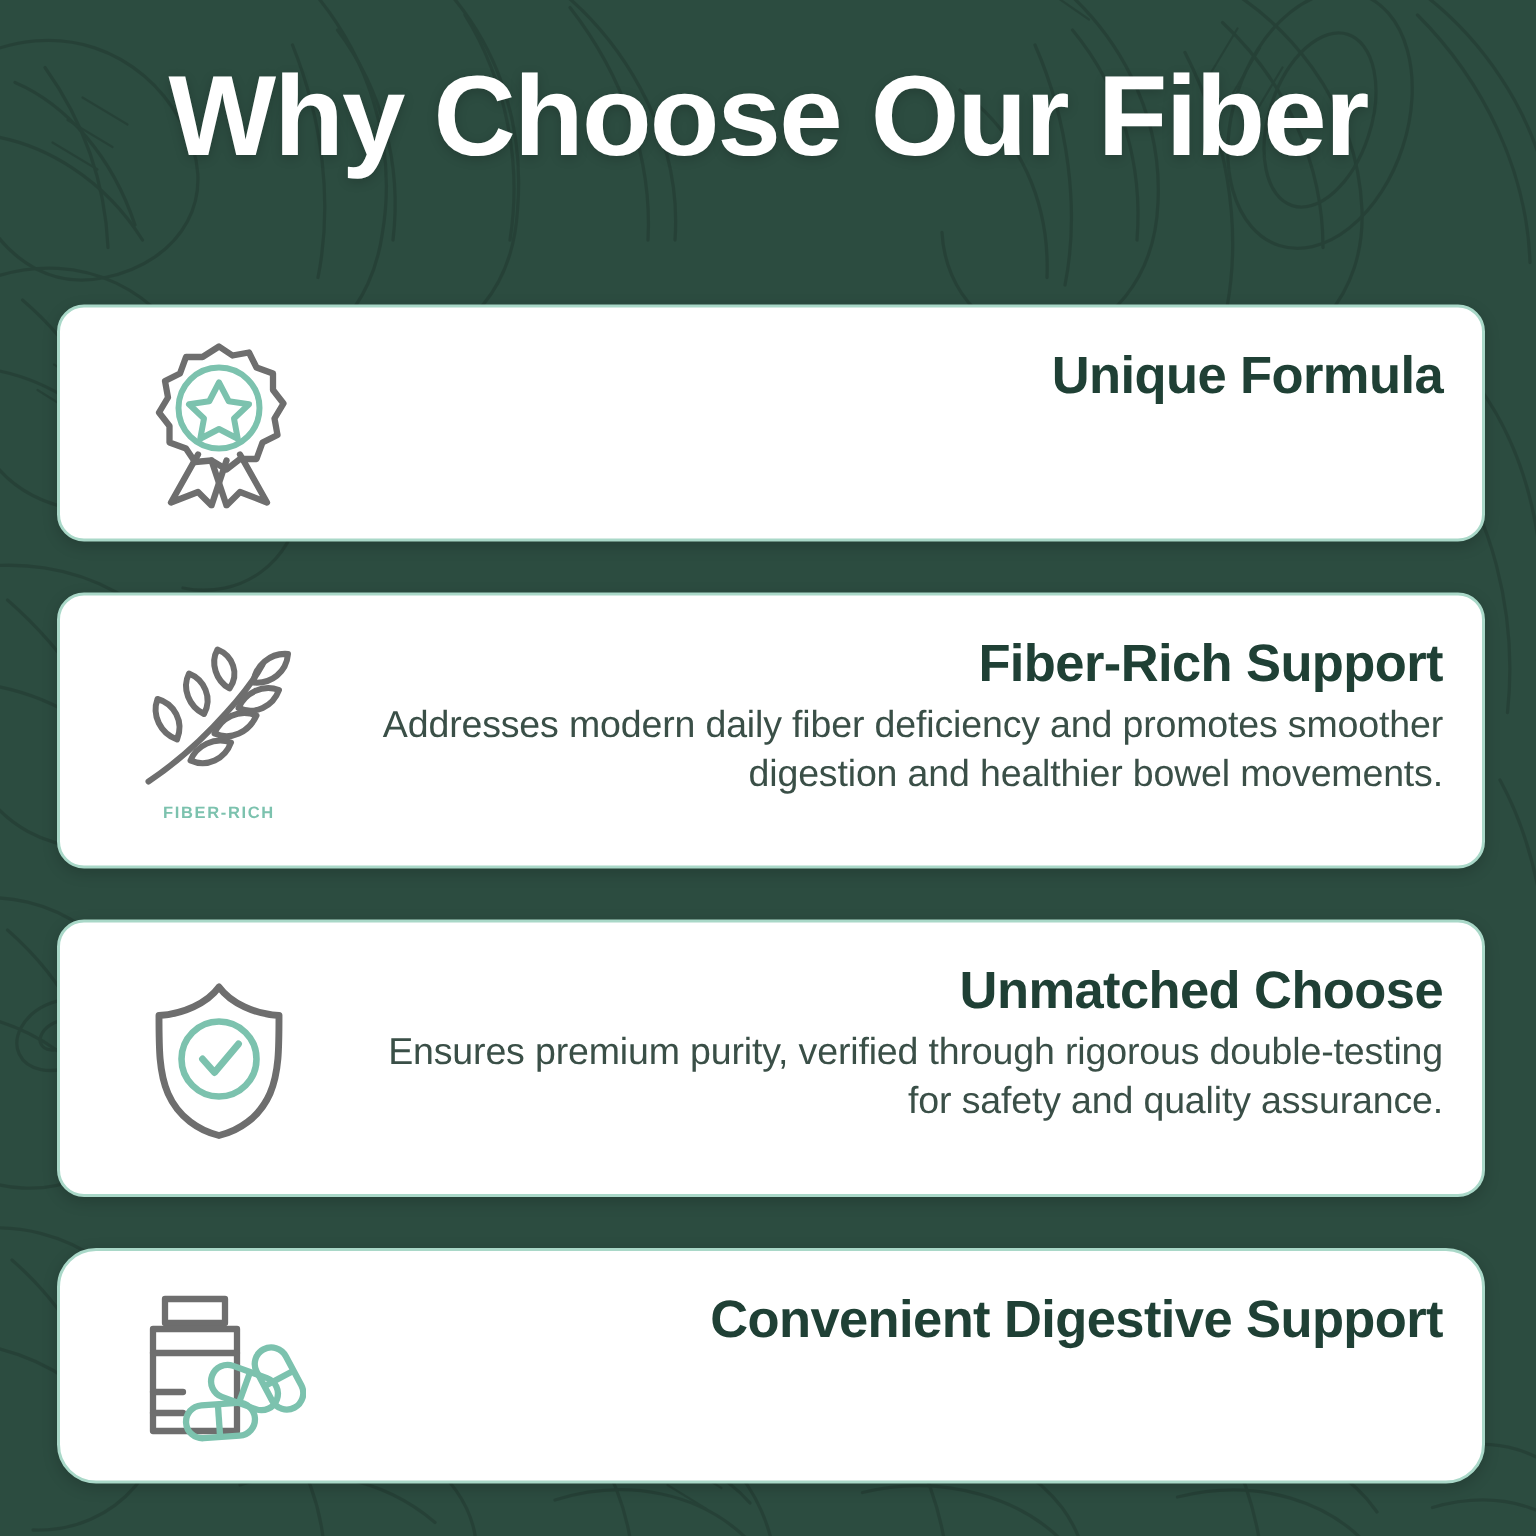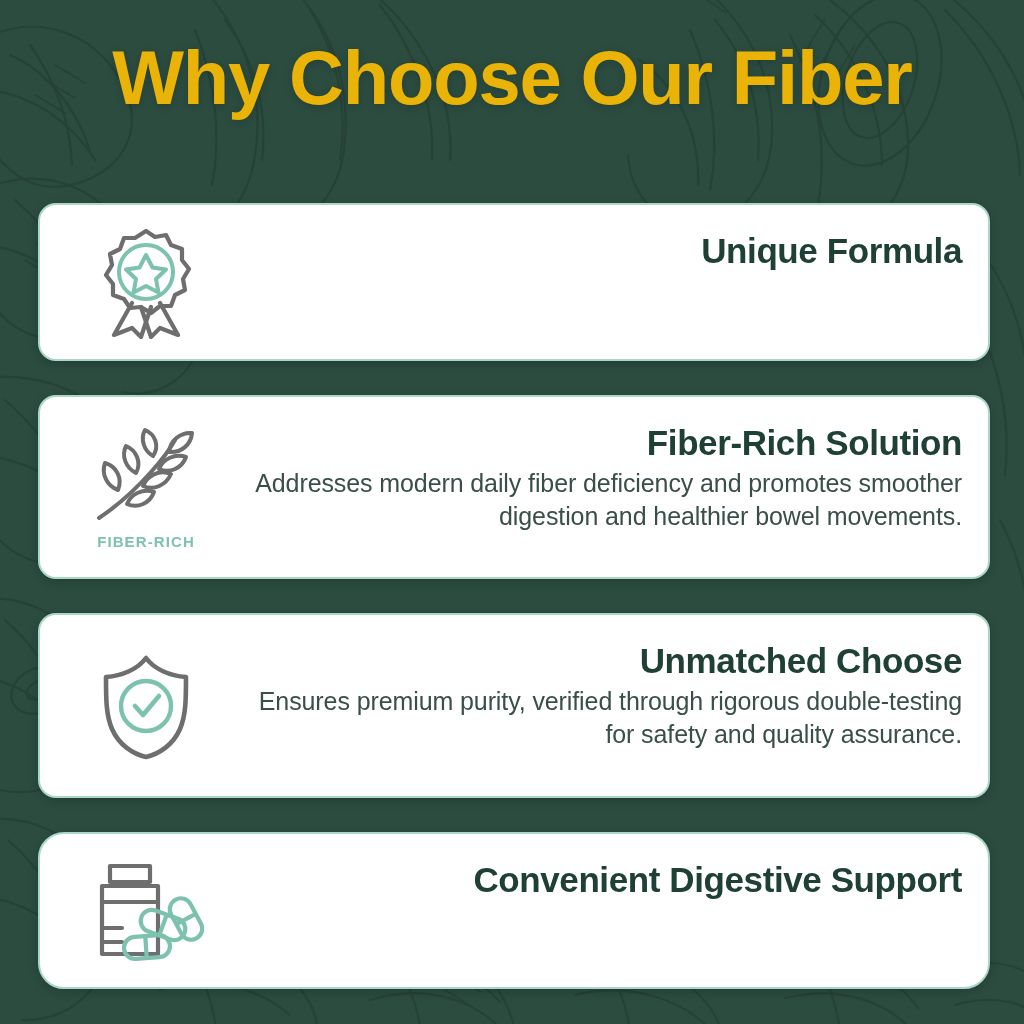--- a/index.html
+++ b/index.html
@@ -31,21 +31,21 @@
   
   .title-wrap {
     position: absolute;
     top: 38px;
     left: 0;
     right: 0;
     text-align: center;
     z-index: 3;
   }
   .title {
-    color: #eab308;
+    color: #ffffff;
     font-size: 76px;
     font-weight: bold;
     letter-spacing: -1.2px;
     line-height: 1.05;
     text-shadow: 0 2px 8px rgba(0,0,0,0.18);
   }
 
   
   .cards {
     position: absolute;
@@ -77,21 +77,21 @@
     align-items: center;
     justify-content: center;
     align-self: center;
     padding-top: 2px;
   }
   .card-icon svg { display: block; }
 
   .icon-caption {
     margin-top: 7px;
     color: #7cc2ae;
-    font-size: 15px;
+    font-size: 11px;
     font-weight: bold;
     letter-spacing: 1.1px;
   }
 
   .card-body {
     flex: 1 1 auto;
     padding-top: 6px;
   }
 
   .card-title {
@@ -236,21 +236,21 @@
 
             <path d="M36 78 C40 68 52 62 63 66 C59 77 47 83 36 78 Z"></path>
             <path d="M52 60 C56 50 68 43 80 48 C75 59 63 65 52 60 Z"></path>
             <path d="M68 43 C72 33 84 27 95 31 C91 42 79 48 68 43 Z"></path>
             <path d="M78 26 C79 15 89 6 101 7 C100 19 90 27 78 26 Z"></path>
           </svg>
         </span>
         <div class="icon-caption">FIBER-RICH</div>
       </div>
       <div class="card-body">
-        <div class="card-title">Fiber-Rich Solution</div>
+        <div class="card-title">Fiber-Rich Support</div>
         <div class="card-desc">Addresses modern daily fiber deficiency and promotes smoother digestion and healthier bowel movements.</div>
       </div>
     </div>
 
     <div class="card card--c3">
       <div class="card-icon">
         <span>
           <svg width="96" height="108" viewBox="0 0 96 108" fill="none">
             <path d="M48 5 C40 16 24 23 8 24 C8 46 8 62 14 76 C21 92 35 101 48 104
                      C61 101 75 92 82 76 C88 62 88 46 88 24 C72 23 56 16 48 5 Z" stroke="#6e6e6e" stroke-width="4.6" stroke-linejoin="round" fill="none"></path>

